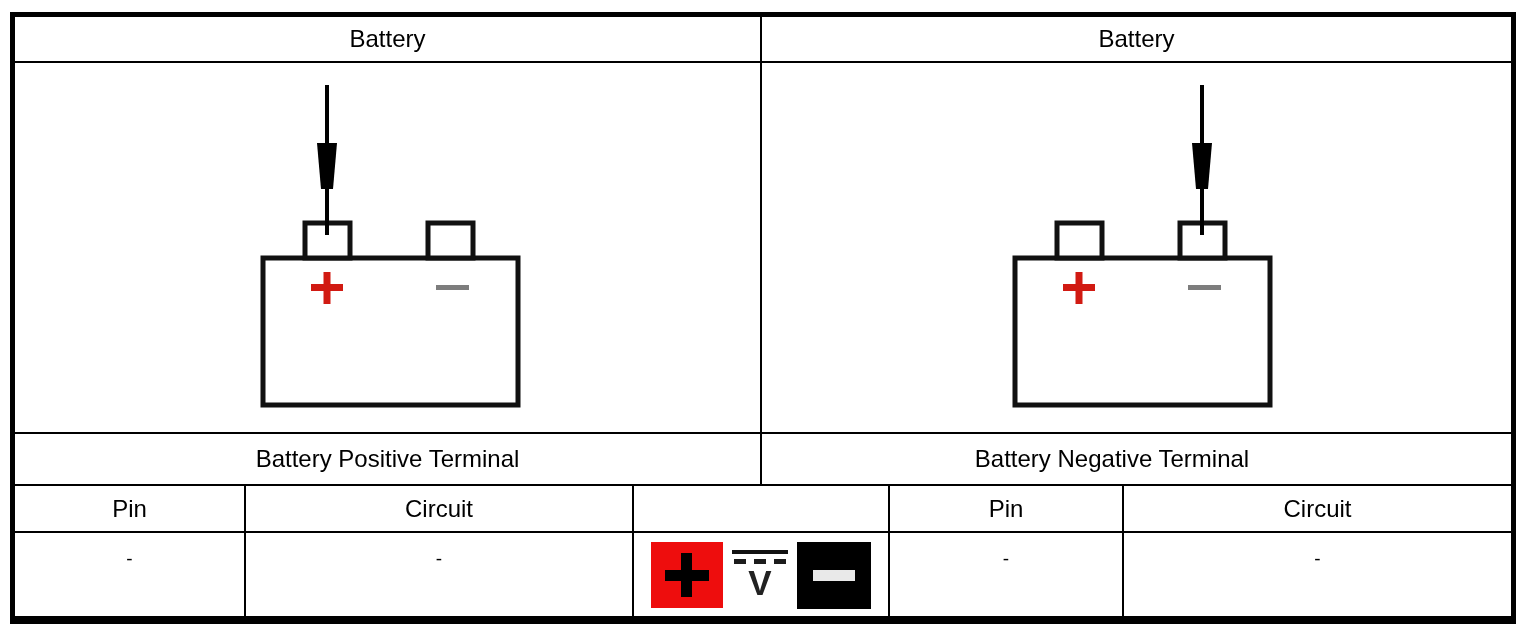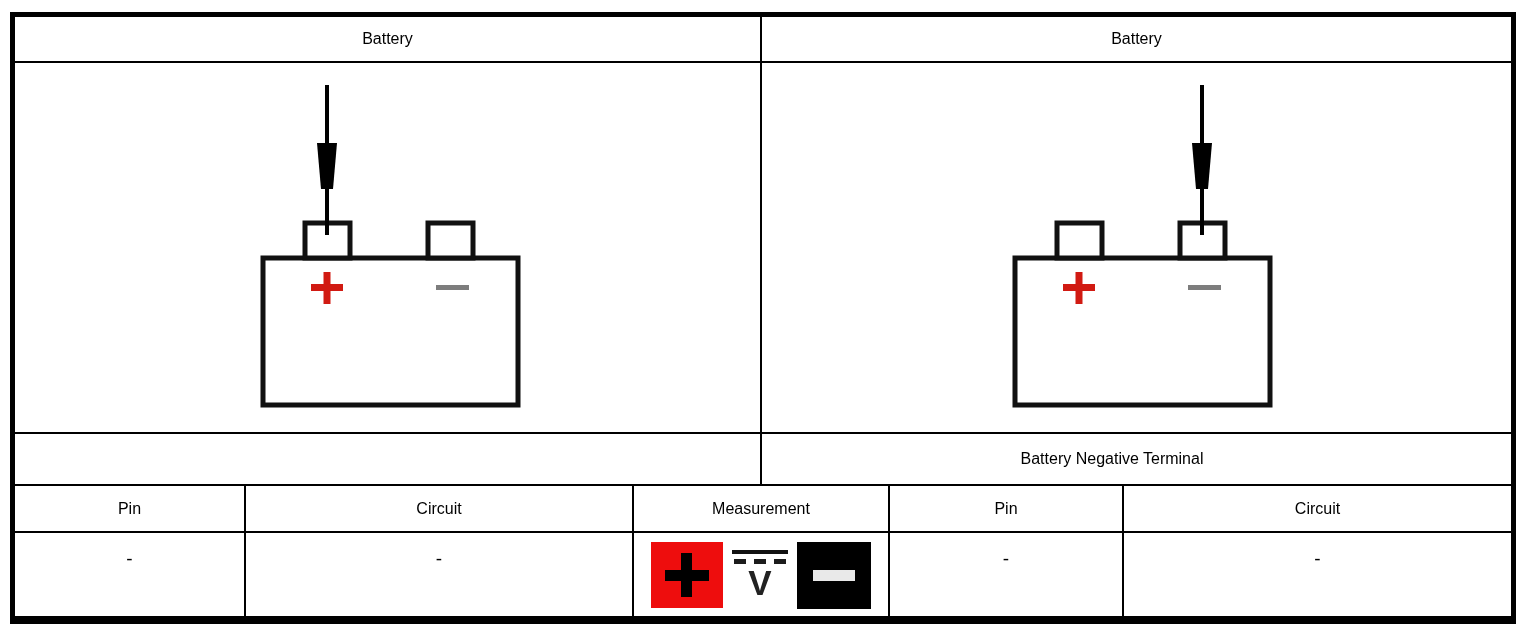--- a/index.html
+++ b/index.html
@@ -17,21 +17,21 @@
   #h3{left:10px;top:484px;width:1506px;height:2px;}
   #h4{left:10px;top:531px;width:1506px;height:2px;}
   #vc{left:760px;top:12px;width:2px;height:474px;}
   #v1{left:244px;top:486px;width:2px;height:131px;}
   #v2{left:632px;top:486px;width:2px;height:131px;}
   #v3{left:888px;top:486px;width:2px;height:131px;}
   #v4{left:1122px;top:486px;width:2px;height:131px;}
 
   .cell{
     position:absolute;display:flex;align-items:center;justify-content:center;
-    font-size:16px;line-height:1;white-space:nowrap;
+    font-size:24px;line-height:1;white-space:nowrap;
   }
   .c-title-l{left:15px;top:17px;width:745px;height:44px;}
   .c-title-r{left:762px;top:17px;width:749px;height:44px;}
   .c-label-l{left:15px;top:434px;width:745px;height:50px;}
   .c-label-r{left:762px;top:434px;width:700px;height:50px;}
   .c-th-pin-l{left:15px;top:486px;width:229px;height:45px;}
   .c-th-cir-l{left:246px;top:486px;width:386px;height:45px;}
   .c-th-meas{left:634px;top:486px;width:254px;height:45px;}
   .c-th-pin-r{left:890px;top:486px;width:232px;height:45px;}
   .c-th-cir-r{left:1124px;top:486px;width:387px;height:45px;}
@@ -95,25 +95,25 @@
     <rect x="25" y="185" width="255" height="147" fill="#ffffff" stroke="#111111" stroke-width="5"></rect>
     <rect x="67" y="150" width="45" height="35" fill="#ffffff" stroke="#111111" stroke-width="5"></rect>
     <rect x="190" y="150" width="45" height="35" fill="#ffffff" stroke="#111111" stroke-width="5"></rect>
     <rect x="73" y="211" width="32" height="7" fill="#d11a12"></rect>
     <rect x="85.5" y="199" width="7" height="32" fill="#d11a12"></rect>
     <rect x="198" y="212" width="33" height="5" fill="#7d7d7d"></rect>
     <line x1="212" y1="12" x2="212" y2="162" stroke="#000000" stroke-width="4"></line>
     <polygon points="202,70 222,70 218,116 206,116" fill="#000000"></polygon>
   </svg>
 
+  <div class="cell c-label-l">Battery Positive Terminal</div>
   <div class="cell c-label-r">Battery Negative Terminal</div>
 
   <div class="cell c-th-pin-l">Pin</div>
   <div class="cell c-th-cir-l">Circuit</div>
-  <div class="cell c-th-meas">Measurement</div>
   <div class="cell c-th-pin-r">Pin</div>
   <div class="cell c-th-cir-r">Circuit</div>
 
   <div class="cell val c-td-pin-l">-</div>
   <div class="cell val c-td-cir-l">-</div>
   <div class="cell val c-td-pin-r">-</div>
   <div class="cell val c-td-cir-r">-</div>
 
   <div class="c-td-meas">
     <div class="m-plus">

